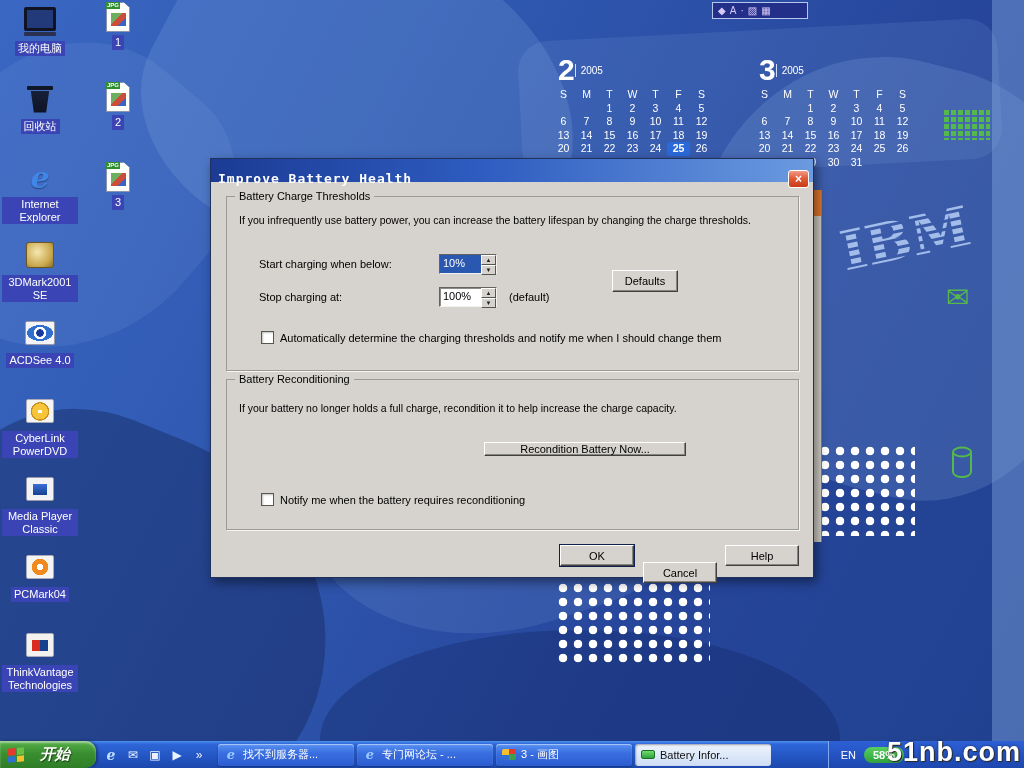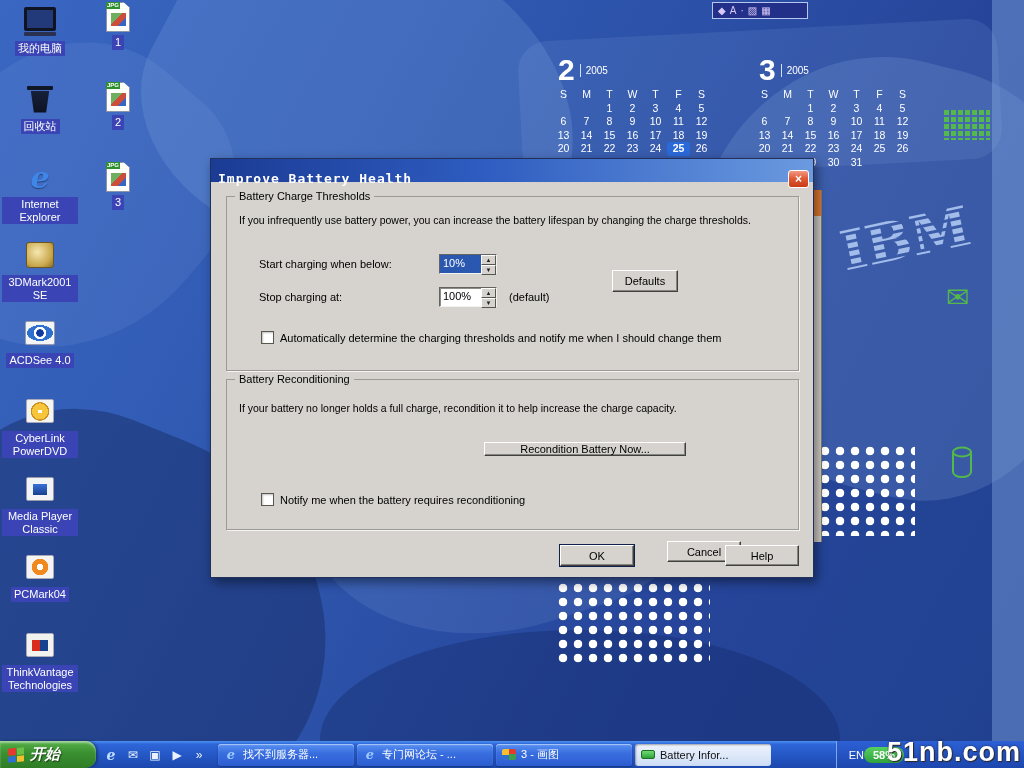--- a/index.html
+++ b/index.html
@@ -69,21 +69,21 @@
   .jpg-badge { position:absolute; left:-1px; top:-1px; background:#2f8f2f; color:#fff; font-size:6px; font-weight:bold;
     padding:0 1px; line-height:7px; }
 
   
   .calendar { position:absolute; left:552px; top:55px; width:380px; height:120px; z-index:2; color:#fff; }
   .month { position:absolute; top:0; }
   .month:nth-child(1) { left:0; }
   .month:nth-child(2) { left:201px; }
   .mtitle { display:flex; align-items:center; height:30px; padding-left:6px; }
   .mnum { font-size:30px; font-weight:bold; line-height:26px; }
-  .myear { font-size:10px; margin-left:5px; padding-left:5px; border-left:1px solid #cfe0ff; height:13px; line-height:13px; }
+  .myear { font-size:10px; padding-left:5px; border-left:1px solid #cfe0ff; height:13px; line-height:13px; }
   .cal-grid { display:grid; grid-template-columns:repeat(7,23px); margin-top:3px; }
   .cal-cell { height:13.5px; font-size:10.5px; text-align:center; line-height:13.5px; }
   .cal-today { background:#2a69d8; border-radius:2px; font-weight:bold; }
 
   
   .behind-win { position:absolute; left:813px; top:190px; width:9px; height:352px; background:#cfcbc4; z-index:3;
     border-right:1px solid #7d7d76; }
   .bw-orange { position:absolute; left:0; top:0; width:100%; height:26px; background:#e0762e; display:block; }
 
   
@@ -114,55 +114,55 @@
   .spin .val { flex:1; padding:2px 2px 0 3px; }
   .spin .sel { background:#2a57b0; color:#fff; }
   .arrows { width:15px; display:flex; flex-direction:column; }
   .arrows i { flex:1; font-style:normal; font-size:6px; line-height:8px; text-align:center; background:#d6d3ce;
     border:1px solid; border-color:#fff #55554f #55554f #fff; color:#222; }
   .btn { position:absolute; background:#d6d3ce; border:1px solid; border-color:#ffffff #404040 #404040 #ffffff;
     box-shadow:inset -1px -1px 0 #85857e; font:11px "Liberation Sans",sans-serif; color:#000; }
   .defaults-btn { left:385px; top:73px; width:66px; height:22px; }
   .recond-btn   { left:257px; top:62px; width:202px; height:14px;text-align:center; }
   .ok-btn     { left:349px; top:363px; width:74px; height:21px; outline:1px solid #10214c; }
-  .cancel-btn { left:432px; top:359px; width:74px; height:21px;margin-left:24px; }
+  .cancel-btn { left:432px; top:380px; width:74px; height:21px; }
   .help-btn   { left:514px; top:363px; width:74px; height:21px; }
   .cbx { position:absolute; width:13px; height:13px; background:#fff; border:1px solid #58584f;
     box-shadow:inset 1px 1px 2px rgba(0,0,0,.25); }
   .cb1 { left:34px; top:134px; }
   .cb2 { left:34px; top:113px; }
   .cbx-lab { position:absolute; white-space:nowrap; }
   .cb1-lab { left:53px; top:135px; }
   .cb2-lab { left:53px; top:114px; }
 
   
   #taskbar { position:absolute; left:0; bottom:0; width:1024px; height:27px; z-index:20;
     background:linear-gradient(#4a90f0,#2e66d8 12%,#2456c4 55%,#1c48ad); display:flex; align-items:center; }
-  .start { height:27px; flex:0 0 96px; display:flex; align-items:center; gap:6px; padding:0 12px 0 8px;
+  .start { height:27px; flex:0 0 96px; display:flex; align-items:center; gap:16px; padding:0 12px 0 8px;
     background:linear-gradient(#57b14a,#3a8f30 45%,#2e7d26); border-radius:0 10px 10px 0;
     box-shadow:inset 0 2px 2px rgba(255,255,255,.45), 2px 0 3px rgba(0,0,0,.35);
     color:#fff; font:bold italic 15px "Liberation Sans",sans-serif; text-shadow:1px 1px 1px rgba(0,0,0,.5); }
   .flag { width:16px; height:14px; display:grid; grid-template:1fr 1fr / 1fr 1fr; gap:1px; transform:skewY(-6deg); }
   .flag i { display:block; }
   .flag i:nth-child(1){ background:#e23a2e; } .flag i:nth-child(2){ background:#6cbe45; }
   .flag i:nth-child(3){ background:#2f6fd0; } .flag i:nth-child(4){ background:#f4c030; }
   .ql-area { flex:0 0 122px; display:flex; align-items:center; gap:4px; padding:0 6px; }
   .ql { width:18px; height:18px; display:inline-flex; align-items:center; justify-content:center; font-size:12px; color:#eaf2ff; }
   .ql-internet-explorer { font:bold italic 14px "DejaVu Serif",serif; color:#bfe0ff; }
   .tasks { display:flex; gap:3px; align-items:center; }
   .task { width:136px; height:22px; border-radius:3px; display:flex; align-items:center; gap:5px; padding:0 6px;
     background:linear-gradient(#5a92f2,#3a6fe0 40%,#2b5cd0); color:#fff; font-size:11px; white-space:nowrap; overflow:hidden;
     box-shadow:inset 0 1px 1px rgba(255,255,255,.5), 0 1px 2px rgba(0,0,0,.3); }
   .task-active { background:linear-gradient(#eef4fd,#cdddf5); color:#101010;
     box-shadow:inset 1px 1px 2px rgba(0,0,0,.35); }
   .ticon { flex:0 0 14px; height:14px; display:inline-flex; align-items:center; justify-content:center; }
   .ticon-ie { font:bold italic 13px "DejaVu Serif",serif; color:#9ecbff; }
   .ticon-paint { background:conic-gradient(#e23a2e 0 25%,#3f9e4c 0 50%,#2f6fd0 0 75%,#f4c030 0); border-radius:2px; width:13px; height:11px; }
   .ticon-battery { background:linear-gradient(#6fdc6f,#2fa13c); border-radius:2px; width:14px; height:9px; border:1px solid #1c6e27; }
-  .tray { margin-left:auto; height:27px; display:flex; align-items:center; gap:0; padding:0 120px 0 12px;
+  .tray { margin-left:auto; height:27px; display:flex; align-items:center; gap:8px; padding:0 120px 0 12px;
     background:linear-gradient(#2d60d6,#1d47ae); border-left:1px solid #7fa8f0; }
   .lang { color:#fff; font-size:11px; }
   .batt-pill { background:linear-gradient(#56d060,#2fa13c); border-radius:8px; color:#fff; font-size:11px; font-weight:bold; padding:2px 9px; }
   .watermark { position:absolute; right:3px; bottom:0; z-index:60; color:#fff; font:bold 27px "Liberation Sans",sans-serif;
     text-shadow:0 0 3px rgba(0,0,0,.55), 1px 1px 0 #333; letter-spacing:1px;margin-left:23px; }
 </style>
 </head>
 <body>
 
 <div id="desktop">

